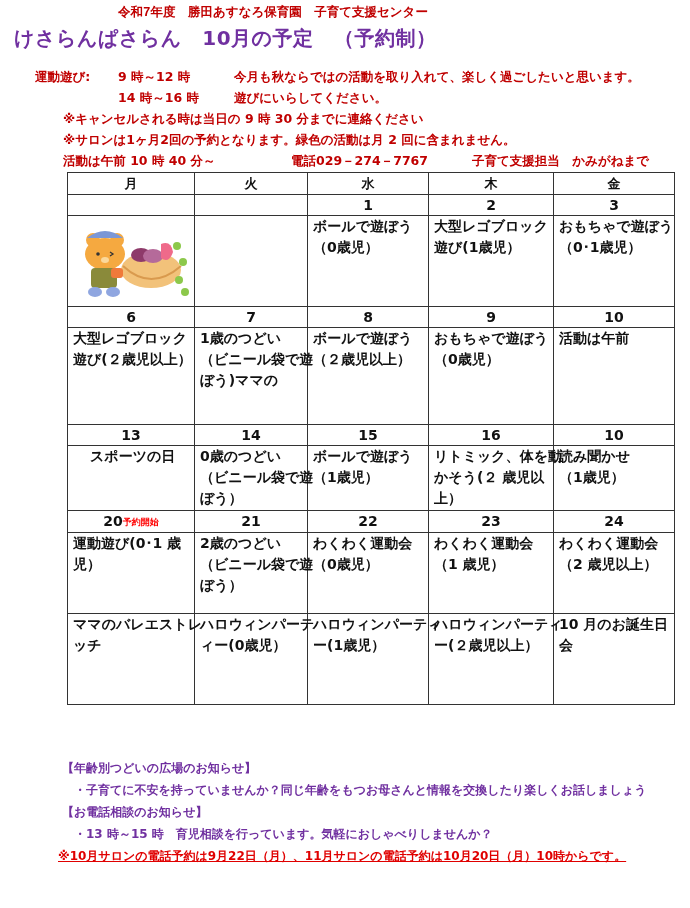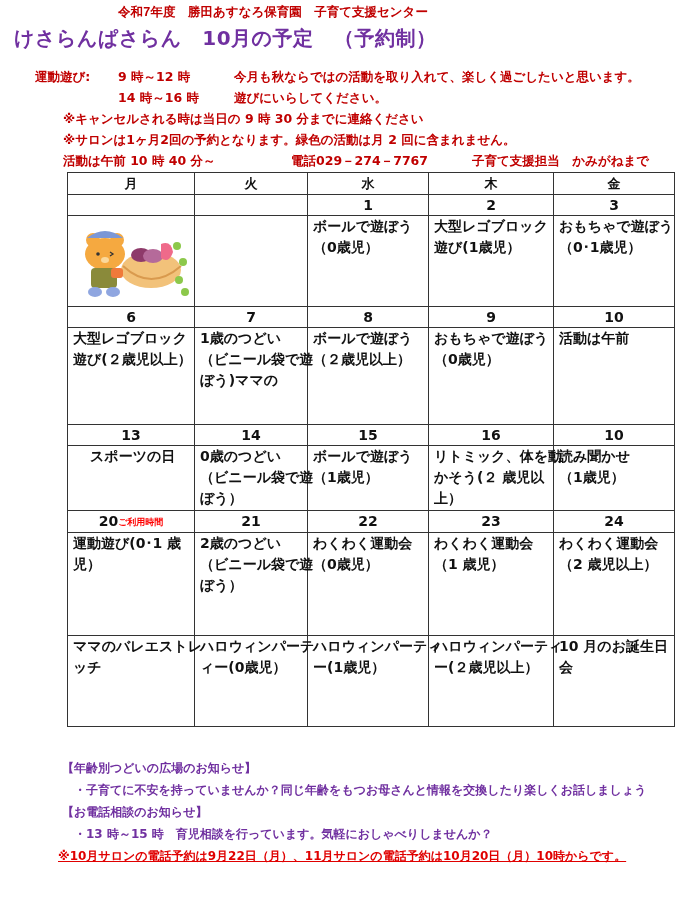--- a/index.html
+++ b/index.html
@@ -133,27 +133,27 @@
     <td class="pre">ボールで遊ぼう
 （1歳児）</td>
     <td class="pre">リトミック、体を動
 かそう(２ 歳児以
 上）</td>
     <td class="pre">読み聞かせ
 （1歳児）</td>
   </tr>
 
   <tr class="date">
-    <td class="center"><span>20</span><span class="small-red">ご利用時間</span></td>
+    <td class="center"><span>20</span><span class="small-red">予約開始</span></td>
     <td class="center">21</td>
     <td class="center">22</td>
     <td class="center">23</td>
     <td class="center">24</td>
   </tr>
-  <tr style="height:103px">
+  <tr style="height:81px">
     <td class="pre">運動遊び(0･1 歳
 児）</td>
     <td class="pre">2歳のつどい
 （ビニール袋で遊
 ぼう）</td>
     <td class="pre">わくわく運動会
 （0歳児）</td>
     <td class="pre">わくわく運動会
 （1 歳児）</td>
     <td class="pre">わくわく運動会

